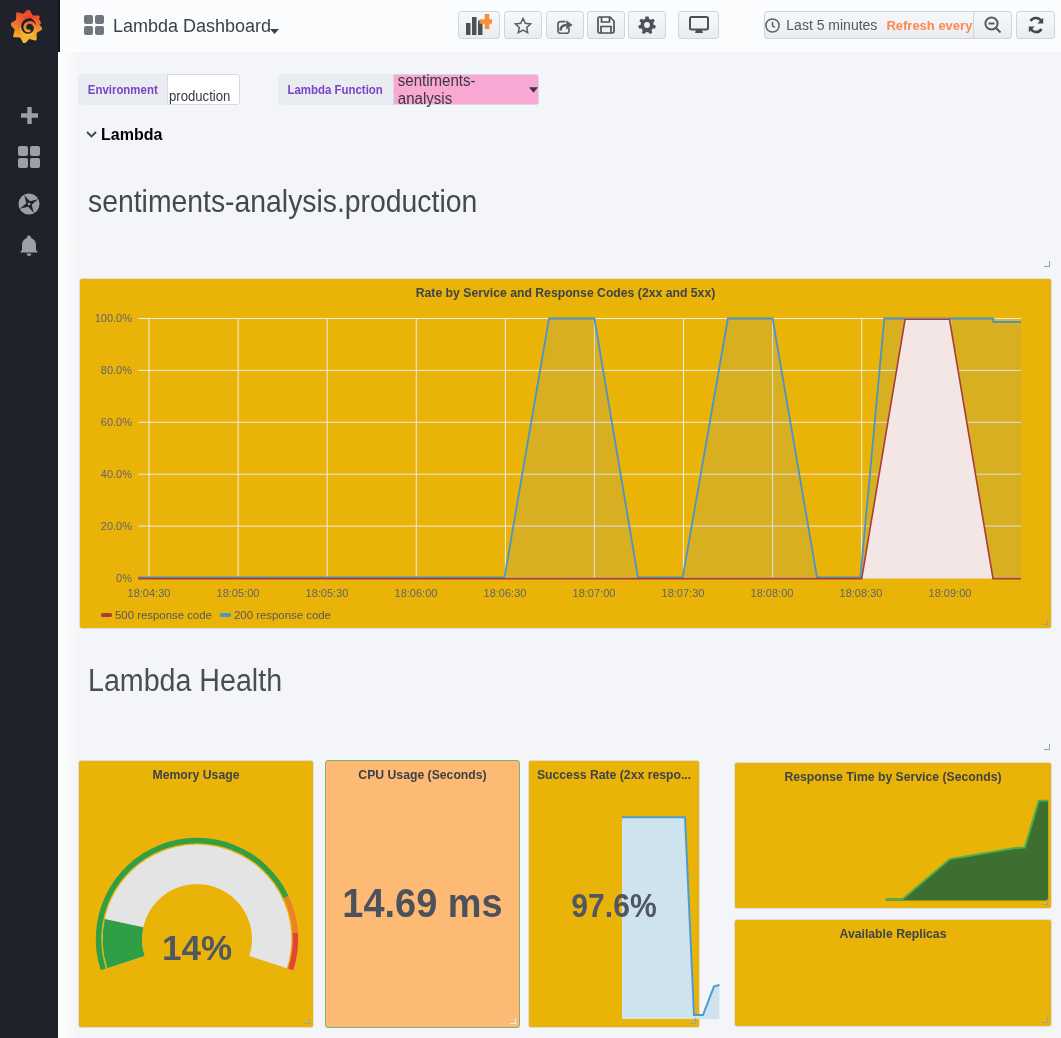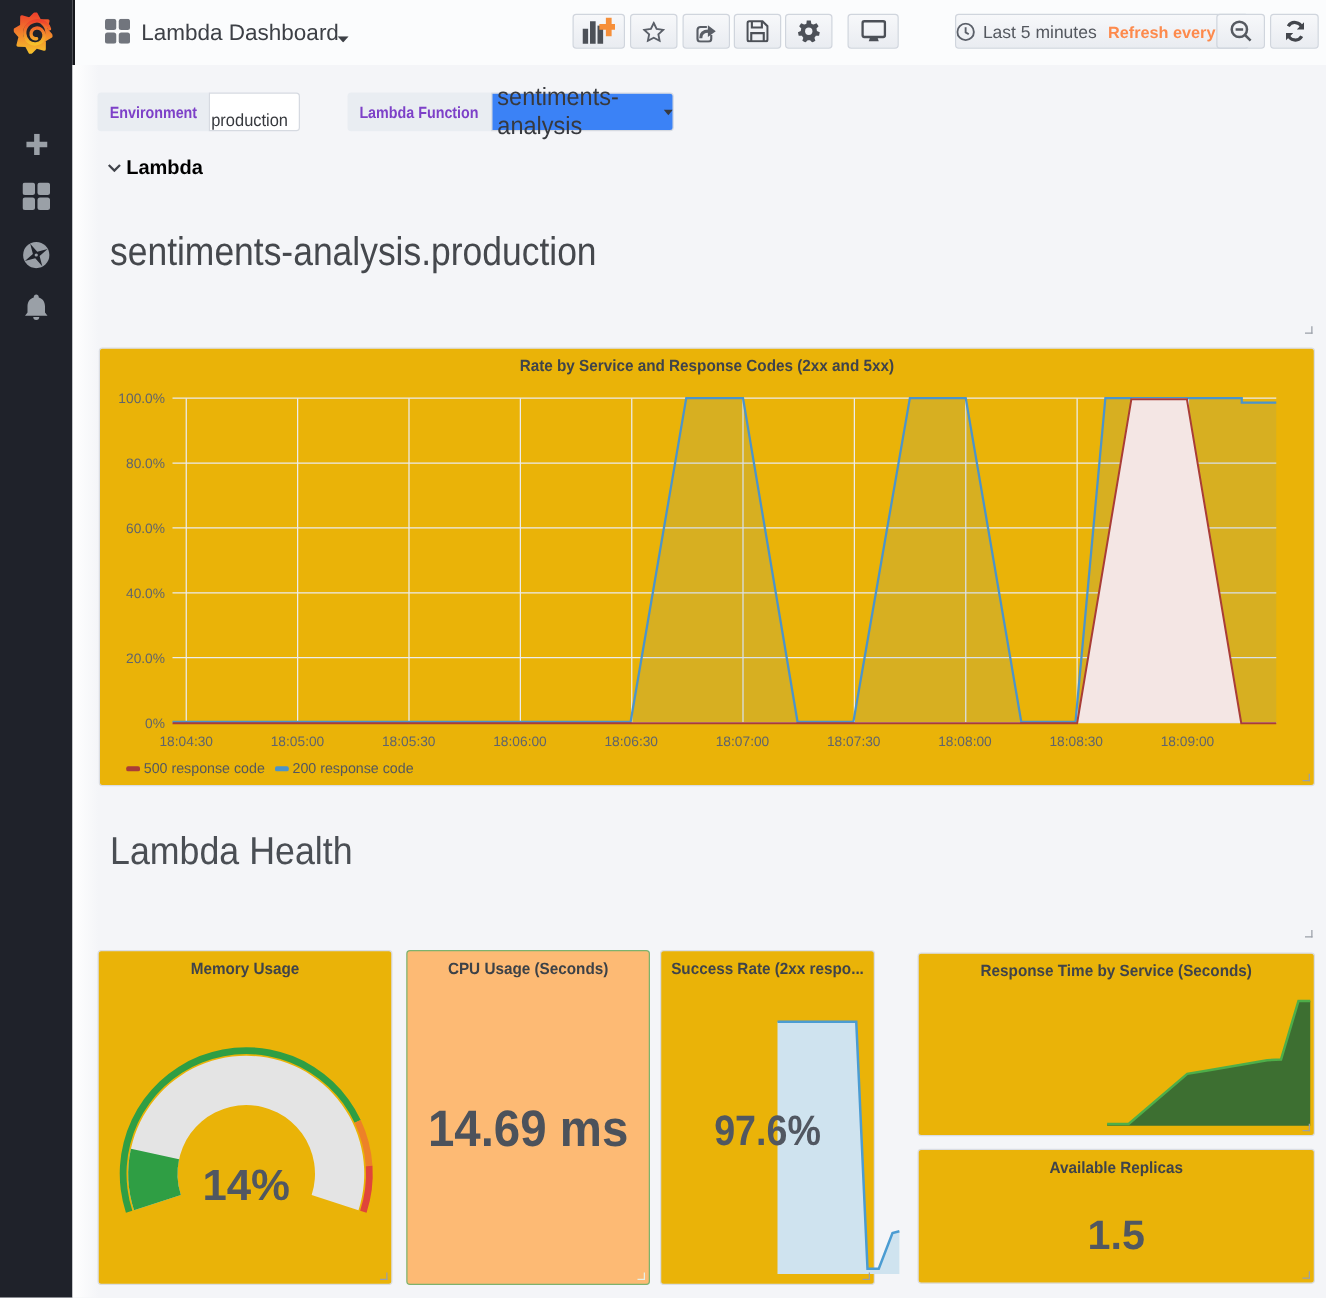--- a/index.html
+++ b/index.html
@@ -139,21 +139,21 @@
       <span style="display:inline-block;transform:scaleX(0.94);">production</span>
     <svg width="10" height="6" viewBox="0 0 10 6" style="margin-left:8px;">
         <path fill="#37393e" d="M0 0 H10 L5 6 Z"></path>
       </svg>
   </div>
 </div>
 <div class="abs" style="left:278px;top:74px;height:31px;display:flex;">
   <div style="background:#e9edf2;border-radius:3px 0 0 3px;display:flex;align-items:center;justify-content:center;width:115px;font-size:13px;font-weight:bold;color:#7d40c8;">
       <span style="display:inline-block;transform:scaleX(0.88);">Lambda Function</span>
     </div>
-  <div style="background:#3b82f6;border:1px solid #d6dae1;border-radius:0 3px 3px 0;display:flex;align-items:center;justify-content:center;width:146px;font-size:20px;color:#37393e;">
+  <div style="background:#f9a8d4;border:1px solid #d6dae1;border-radius:0 3px 3px 0;display:flex;align-items:center;justify-content:center;width:146px;font-size:16px;color:#37393e;">
       <span style="display:inline-block;transform:scaleX(0.94);">sentiments-analysis</span>
     <svg width="10" height="6" viewBox="0 0 10 6" style="margin-left:8px;">
         <path fill="#37393e" d="M0 0 H10 L5 6 Z"></path>
       </svg>
   </div>
 </div>
 
 <svg class="abs" style="left:86px;top:131px;" width="11" height="7" viewBox="0 0 11 7">
     <path fill="none" stroke="#41444b" stroke-width="1.8" d="M1 1 L5.5 5.5 L10 1"></path>
   </svg>
@@ -246,15 +246,14 @@
   <svg class="abs" style="left:0;top:0;" width="316" height="145" viewBox="0 0 316 145">
     <path fill="#3d6f31" d="M150.7 136.1 L167.9 136.1 L214.8 96.1 L233.5 93.0 L278.8 85.2 L289.8 84.6 L303.8 37.7 L313.2 37.7 L313.2 137.5 L150.7 137.5 Z"></path>
     <path fill="none" stroke="#4eae49" stroke-width="2" d="M150.7 136.1 L167.9 136.1 L214.8 96.1 L233.5 93.0 L278.8 85.2 L289.8 84.6 L303.8 37.7 L313.2 37.7"></path>
   </svg>
   <div class="ptitle">Response Time by Service (Seconds)</div>
   <div class="rsz"></div>
 </div>
 
 <div class="panel" style="left:734px;top:919px;width:318px;height:108px;">
   <div class="ptitle">Available Replicas</div>
-  <div class="bigval" style="left:0;right:0;top:51px;text-align:center;font-size:33px;">1.5</div>
   <div class="rsz"></div>
 </div>
 
 </body></html>

